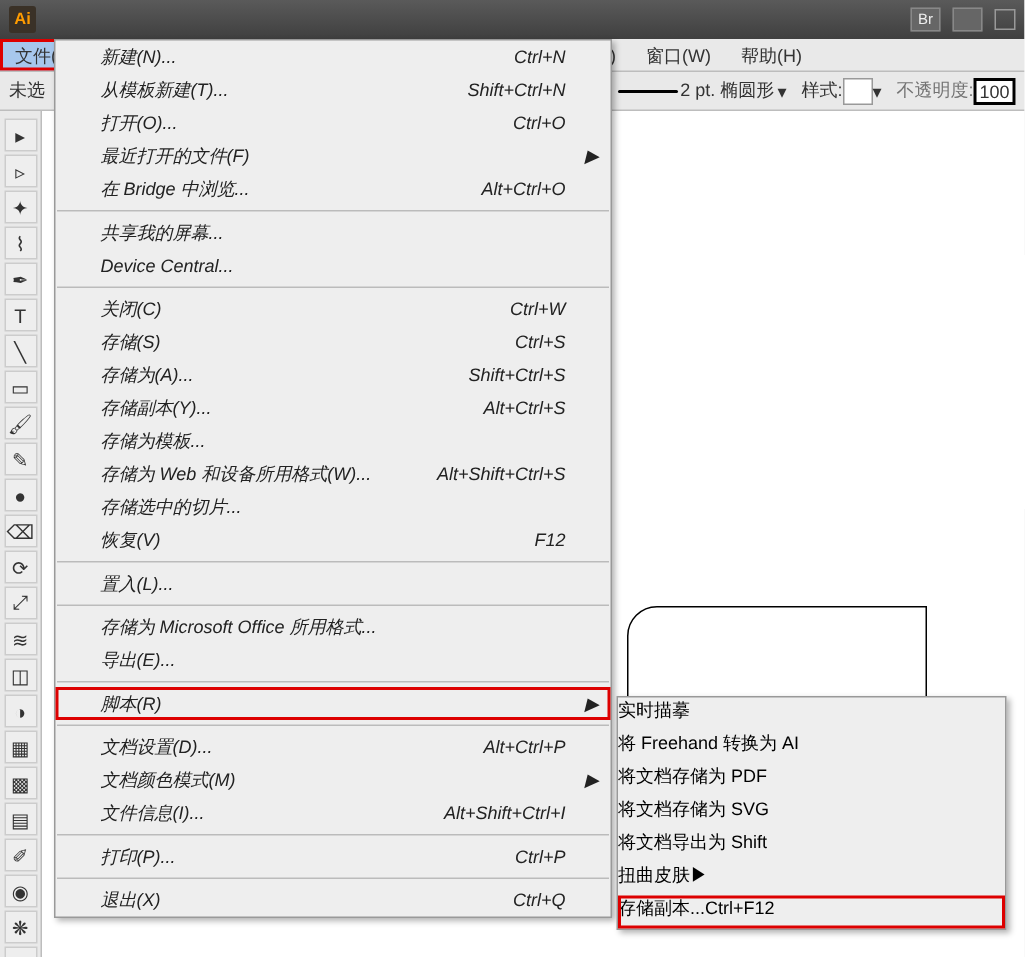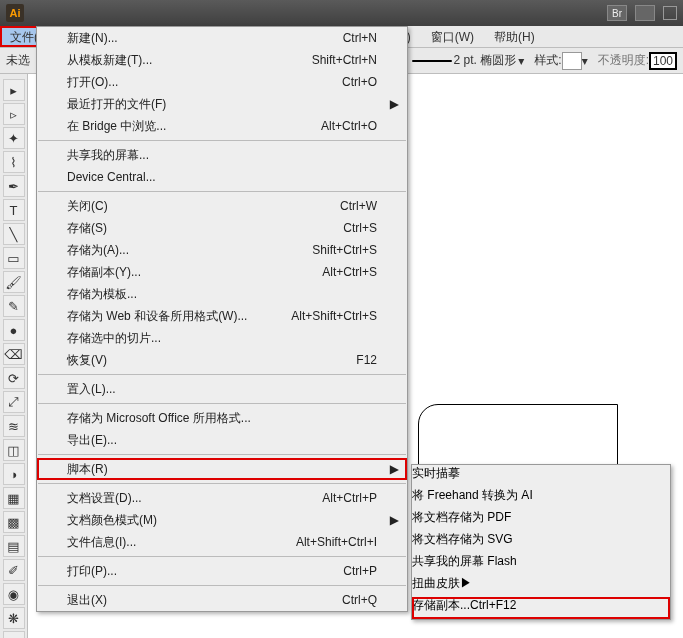--- a/index.html
+++ b/index.html
@@ -12,21 +12,21 @@
 .menu-item { padding:3px 10px; cursor:default; color:#333; }
 .menu-item.open { background:#a7c7ed; border:2px solid #d00; padding:1px 8px; }
 .toolbar2 { height:26px; background:#e9e9e9; border-bottom:1px solid #bdbdbd; display:flex; align-items:center; color:#333; padding:0 6px; }
 .tool-left { width:34px; overflow:hidden; }
 .tool-spacer { flex:1; }
 .tool-field { display:flex; align-items:center; gap:2px; }
 .tool-input { width:28px; height:18px; border:2px solid #000000; background:#fff; text-align:right; padding-right:2px; }
 .swatch { width:20px; height:18px; border:1px solid #999; background:#fff; }
 .toolbox { position:absolute; left:0; top:74px; width:28px; background:#e9e9e9; border-right:1px solid #bdbdbd; display:flex; flex-direction:column; align-items:center; padding-top:4px; }
 .toolbox .t { width:22px; height:22px; margin:1px 0; background:#eee; border:1px solid #ccc; display:flex; align-items:center; justify-content:center; color:#333; font-size:13px; }
-.dropdown { position:absolute; left:36px; top:26px; width:372px; background:#eee; border:1px solid #999; box-shadow:2px 2px 4px rgba(0,0,0,0.3); }
+.dropdown { position:absolute; left:36px; top:26px; width:372px; background:#eee; border:1px solid #999; box-shadow:2px 2px 4px rgba(0,0,0,0.3);font-style:italic; }
 .dropdown .row { display:flex; align-items:center; height:22px; padding:0 30px 0 30px; color:#222; cursor:default; position:relative; }
 .dropdown .sc { margin-left:auto; color:#222; }
 .dropdown .sep { height:1px; background:#bbb; margin:3px 1px; }
 .dropdown .arrow { position:absolute; right:8px; }
 .row.hl { outline:2px solid #d00; outline-offset:-2px; }
 .submenu { position:absolute; left:411px; top:464px; width:260px; background:#eee; border:1px solid #999; box-shadow:2px 2px 4px rgba(0,0,0,0.3); }
 .submenu .row { height:22px; }
 .canvas { position:absolute; left:28px; top:74px; right:0; bottom:0; background:#fff; }
 .canvas .shape { position:absolute; left:390px; top:330px; width:200px; height:160px; border:1px solid #000; border-top-left-radius:20px; }
 .link { color:#737373; }
@@ -200,17 +200,17 @@
     <div class="row">
       <span>退出(X)</span>
       <span class="sc">Ctrl+Q</span>
     </div>
   </div>
 <div class="submenu" id="script-dd">
     <div class="row"><span>实时描摹</span></div>
     <div class="row"><span>将 Freehand 转换为 AI</span></div>
     <div class="row"><span>将文档存储为 PDF</span></div>
     <div class="row"><span>将文档存储为 SVG</span></div>
-    <div class="row"><span>共享我的屏幕 Flash</span></div>
+    <div class="row"><span>将文档导出为 Shift</span></div>
     <div class="row"><span>扭曲皮肤</span><span class="arrow">▶</span></div>
     <div class="sep"></div>
     <div class="row hl"><span>存储副本...</span><span class="sc">Ctrl+F12</span></div>
   </div>
 
 </body></html>

